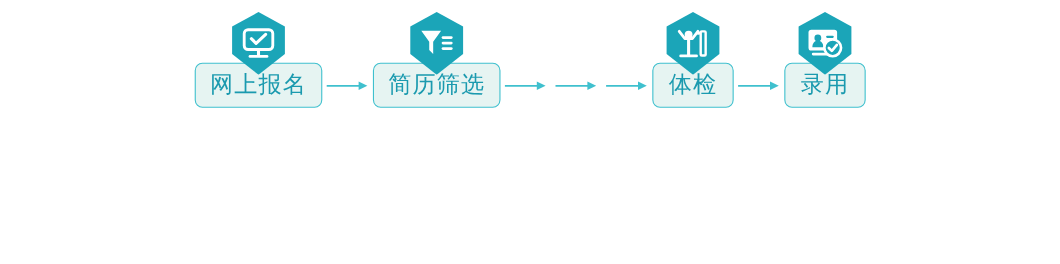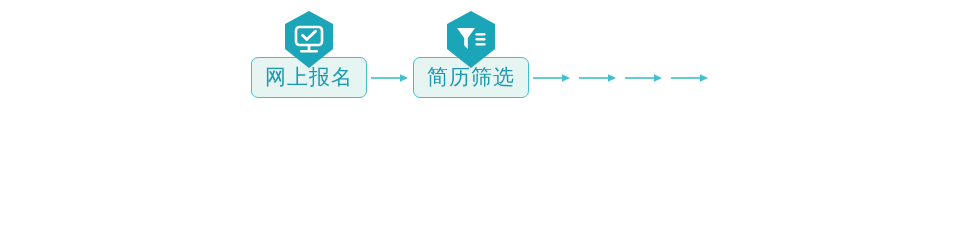--- a/index.html
+++ b/index.html
@@ -139,22 +139,56 @@
   </div>
 
 
   <div class="arrow">
     <svg width="40" height="12" viewBox="0 0 40 12" xmlns="http://www.w3.org/2000/svg">
       <line x1="1" y1="6" x2="31" y2="6" stroke="#3FC0CE" stroke-width="1.6"></line>
       <path d="M30 2.2 L38 6 L30 9.8 Z" fill="#3FC0CE"></path>
     </svg>
   </div>
 
+  <div class="step">
+    <div class="badge">
+      <svg viewBox="0 0 52 57" xmlns="http://www.w3.org/2000/svg">
+        <path d="M26 0 L50 13 L50 38 L26 57 L2 38 L2 13 Z" fill="#1BA5B8"></path>
+        <circle cx="22" cy="20.5" r="3.6" fill="#ffffff"></circle>
+        <path d="M13.5 17.5 L18.5 24 L25.5 24 L30.5 17.5" fill="none" stroke="#ffffff" stroke-width="2.6" stroke-linecap="round" stroke-linejoin="round"></path>
+        <rect x="20.6" y="24" width="2.8" height="15" fill="#ffffff"></rect>
+        <rect x="13.5" y="38.5" width="17" height="2.6" rx="1.3" fill="#ffffff"></rect>
+        <rect x="33" y="17.5" width="4.5" height="22" rx="1" fill="none" stroke="#ffffff" stroke-width="2.2"></rect>
+        <circle cx="31" cy="19" r="1.7" fill="#ffffff"></circle>
+      </svg>
+    </div>
+    <div class="box">
+      <span class="label">体检</span>
+    </div>
+  </div>
 
   <div class="arrow">
     <svg width="40" height="12" viewBox="0 0 40 12" xmlns="http://www.w3.org/2000/svg">
       <line x1="1" y1="6" x2="31" y2="6" stroke="#3FC0CE" stroke-width="1.6"></line>
       <path d="M30 2.2 L38 6 L30 9.8 Z" fill="#3FC0CE"></path>
     </svg>
   </div>
 
+  <div class="step">
+    <div class="badge">
+      <svg viewBox="0 0 52 57" xmlns="http://www.w3.org/2000/svg">
+        <path d="M26 0 L50 13 L50 38 L26 57 L2 38 L2 13 Z" fill="#1BA5B8"></path>
+        <rect x="11" y="16" width="26" height="19" rx="2.6" fill="#ffffff"></rect>
+        <circle cx="19.5" cy="23.5" r="3.1" fill="#1BA5B8"></circle>
+        <path d="M14.5 32 C14.5 27.6 17 26 19.5 26 C22 26 24.5 27.6 24.5 32 Z" fill="#1BA5B8"></path>
+        <rect x="27" y="21.5" width="7" height="2" rx="1" fill="#1BA5B8"></rect>
+        <rect x="27" y="26" width="7" height="2" rx="1" fill="#1BA5B8"></rect>
+        <rect x="14" y="37" width="22" height="2.4" rx="1.2" fill="#ffffff"></rect>
+        <circle cx="33" cy="32.5" r="7.6" fill="#1BA5B8" stroke="#ffffff" stroke-width="2.4"></circle>
+        <path d="M29.5 32.6 L32.2 35.3 L36.8 29.8" fill="none" stroke="#ffffff" stroke-width="2.4" stroke-linecap="round" stroke-linejoin="round"></path>
+      </svg>
+    </div>
+    <div class="box">
+      <span class="label">录用</span>
+    </div>
+  </div>
 
 </div>
 
 </body></html>

